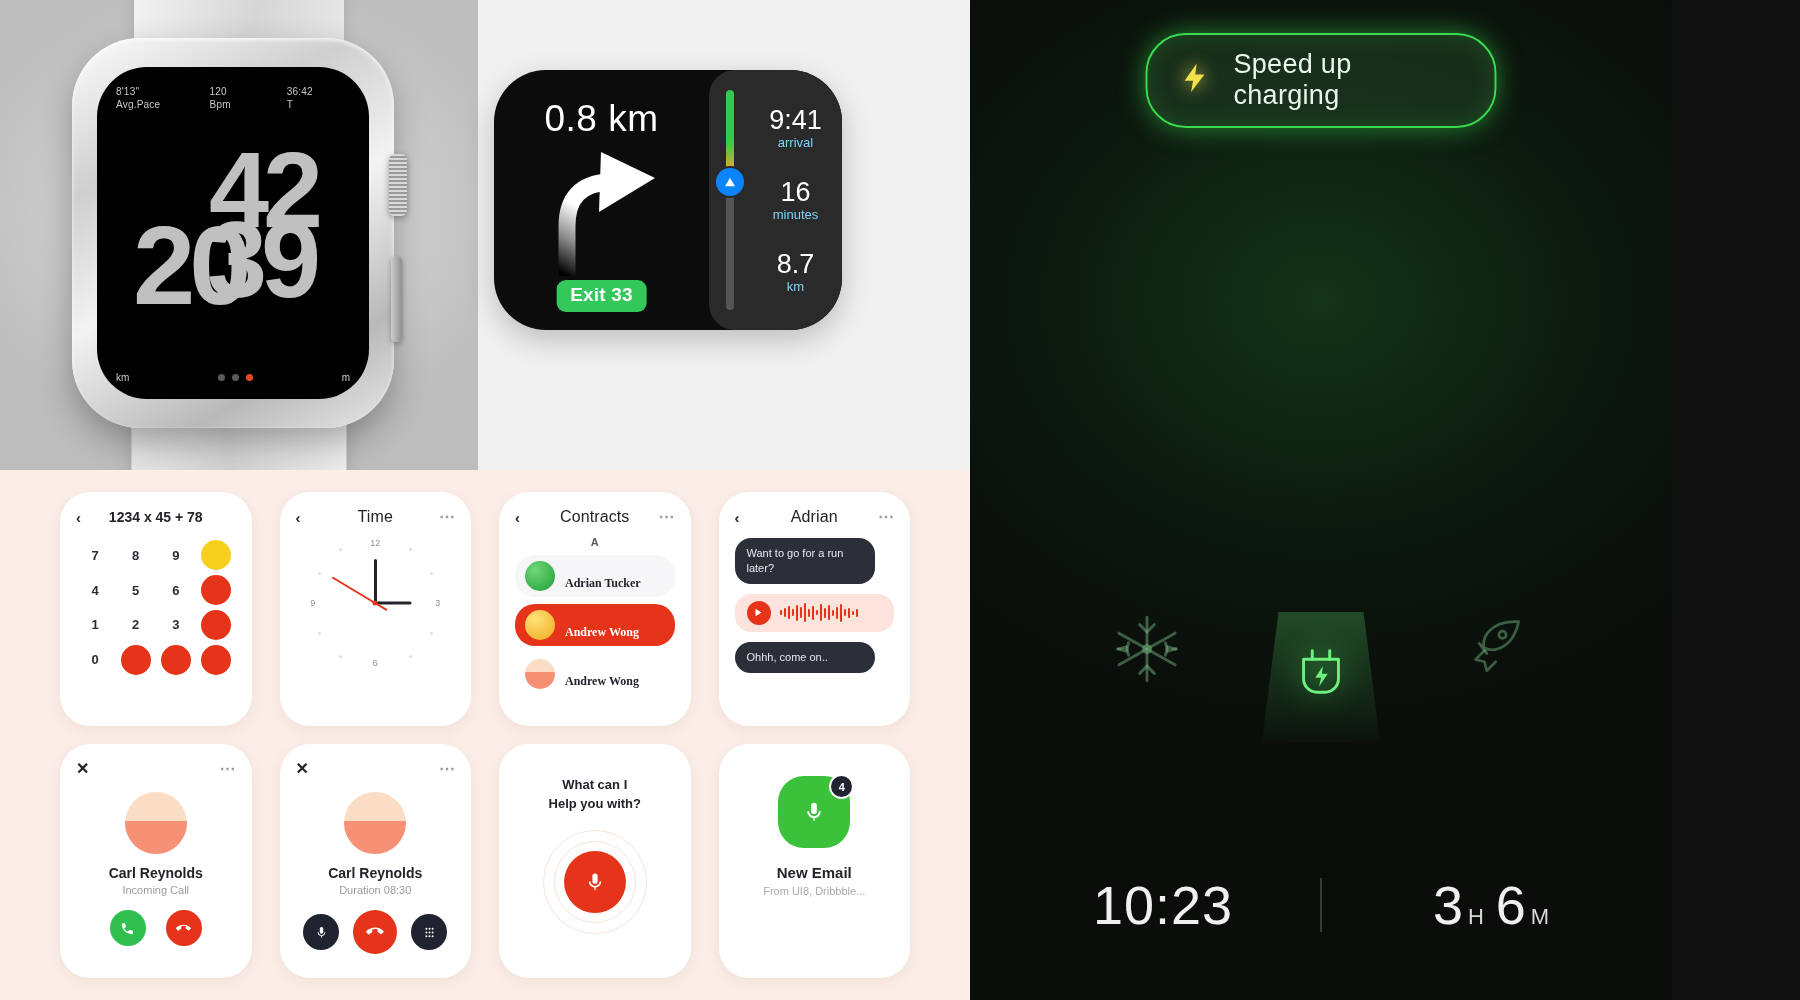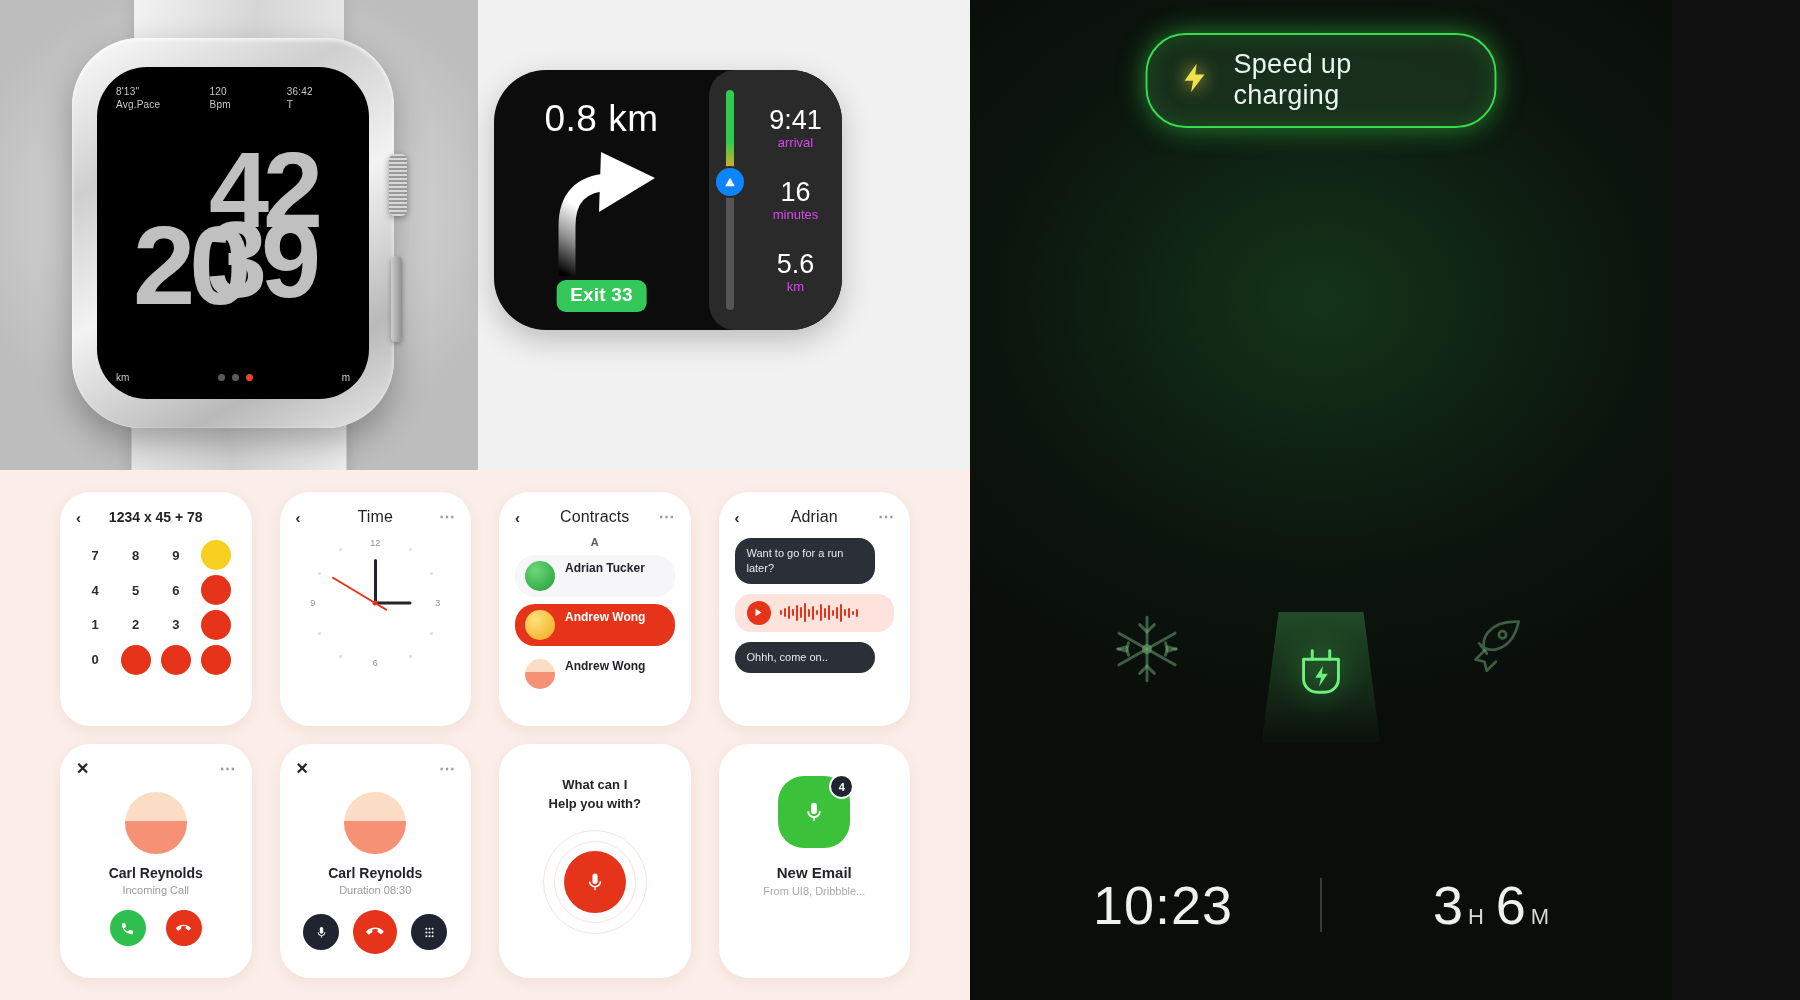--- a/index.html
+++ b/index.html
@@ -76,21 +76,21 @@
   .nav-track-fill { position:absolute; left:0; top:0; width:100%; height:48%;
     background:linear-gradient(to bottom,#2ecb4f 0%,#2ecb4f 48%,#f5a623 78%,#f5a623 100%);
     border-radius:4px; }
   .nav-marker { position:absolute; left:7px; top:98px; width:28px; height:28px;
     border-radius:50%; background:#0a84ff; display:flex; align-items:center;
     justify-content:center; box-shadow:0 0 0 2px #2a2a2a; }
   .nav-stats { position:absolute; left:40px; top:0; width:93px; height:100%;
     display:flex; flex-direction:column; justify-content:space-around;
     padding:22px 0; text-align:center; }
   .ns-v { color:#fff; font-size:27px; font-weight:400; line-height:1.05; }
-  .ns-l { color:#d946ef; font-size:13px; margin-top:1px; }
+  .ns-l { color:#7dd3fc; font-size:13px; margin-top:1px; }
 
   
   .grid { position:absolute; left:0; top:470px; width:970px; height:530px;
     padding:22px 60px; display:grid; grid-template-columns:repeat(4,1fr);
     grid-template-rows:repeat(2,1fr); gap:18px 28px; }
   .card { background:#fff; border-radius:30px; position:relative; overflow:hidden;
     box-shadow:0 4px 14px rgba(170,120,100,.13); padding:14px 16px; }
   .card-hd { display:flex; align-items:center; justify-content:space-between;
     height:22px; }
   .chev { color:#2b2b33; font-size:15px; font-weight:700; line-height:1; width:18px; }
@@ -115,22 +115,22 @@
   .clockface { position:relative; width:130px; height:130px; margin:10px auto 0; }
   .cmark { position:absolute; color:#8e8e96; font-size:9px; }
   .cdot { position:absolute; width:3px; height:3px; border-radius:50%;
     background:#e0ded9; }
   .hand { position:absolute; left:50%; top:50%; transform-origin:50% 100%;
     border-radius:2px; }
 
   
   .sec-letter { text-align:center; color:#5a5a62; font-size:11px;
     font-weight:700; margin-top:8px; }
-  .crow { display:flex; align-items:flex-start; gap:10px; border-radius:20px;
-    padding:6px 10px; margin-top:7px; background:#f6f5f8; }
+  .crow { display:flex; align-items:flex-end; gap:10px; border-radius:20px;
+    padding:6px 10px; margin-top:7px; background:#f6f5f8;font-family:Liberation Serif, serif; }
   .crow.active { background:#e5341a; }
   .crow.plain { background:transparent; }
   .cav { width:30px; height:30px; border-radius:50%; flex:0 0 auto; }
   .cname { color:#23232b; font-size:12px; font-weight:700; }
   .crow.active .cname { color:#fff; }
 
   
   .bubble { background:#2b3038; color:#e8e8ee; font-size:11px; line-height:1.35;
     border-radius:16px; padding:8px 12px; margin-top:10px; max-width:88%; }
   .voice { display:flex; align-items:center; gap:9px; background:#fde3db;
@@ -320,21 +320,21 @@
           <div class="nav-stats">
             <div>
               <div class="ns-v">9:41</div>
               <div class="ns-l">arrival</div>
             </div>
             <div>
               <div class="ns-v">16</div>
               <div class="ns-l">minutes</div>
             </div>
             <div>
-              <div class="ns-v">5.6</div>
+              <div class="ns-v">8.7</div>
               <div class="ns-l">km</div>
             </div>
           </div>
         </div>
 
       </div>
     </div>
 
     <div class="grid">
 

